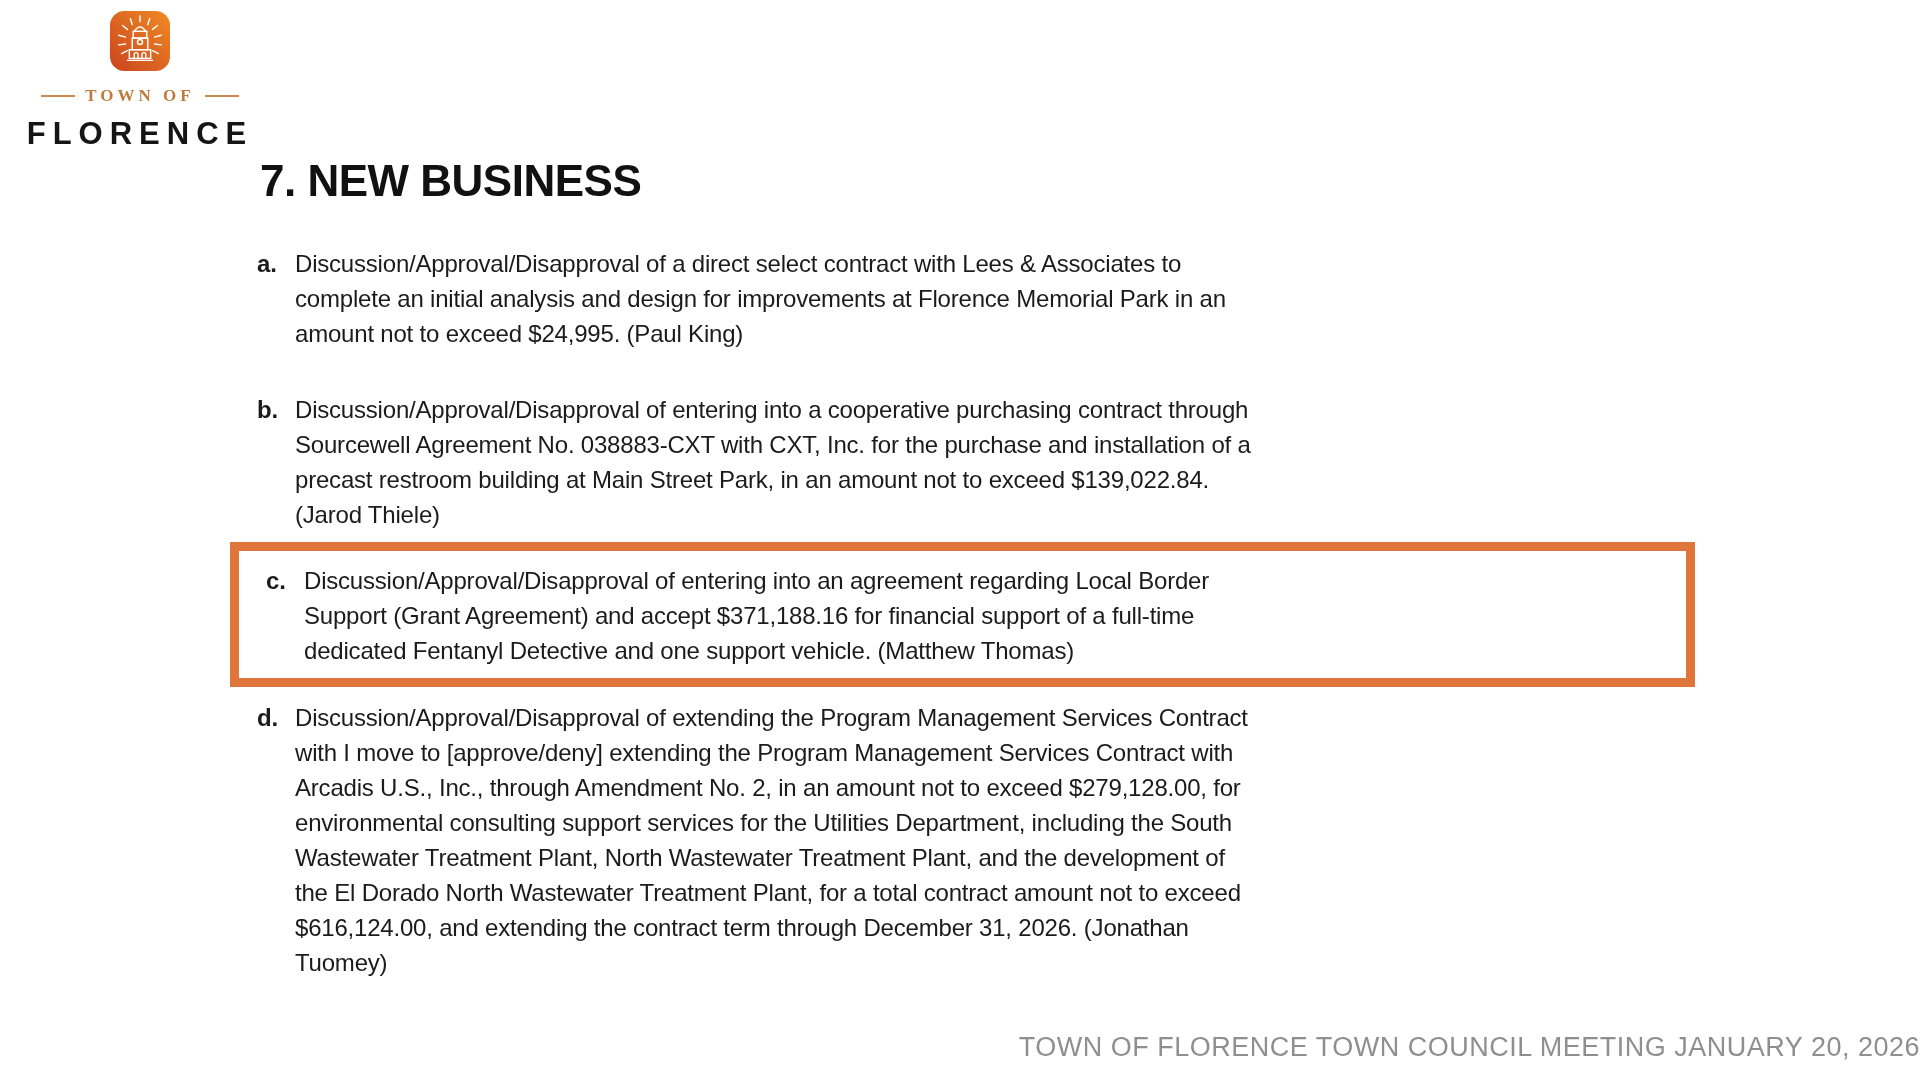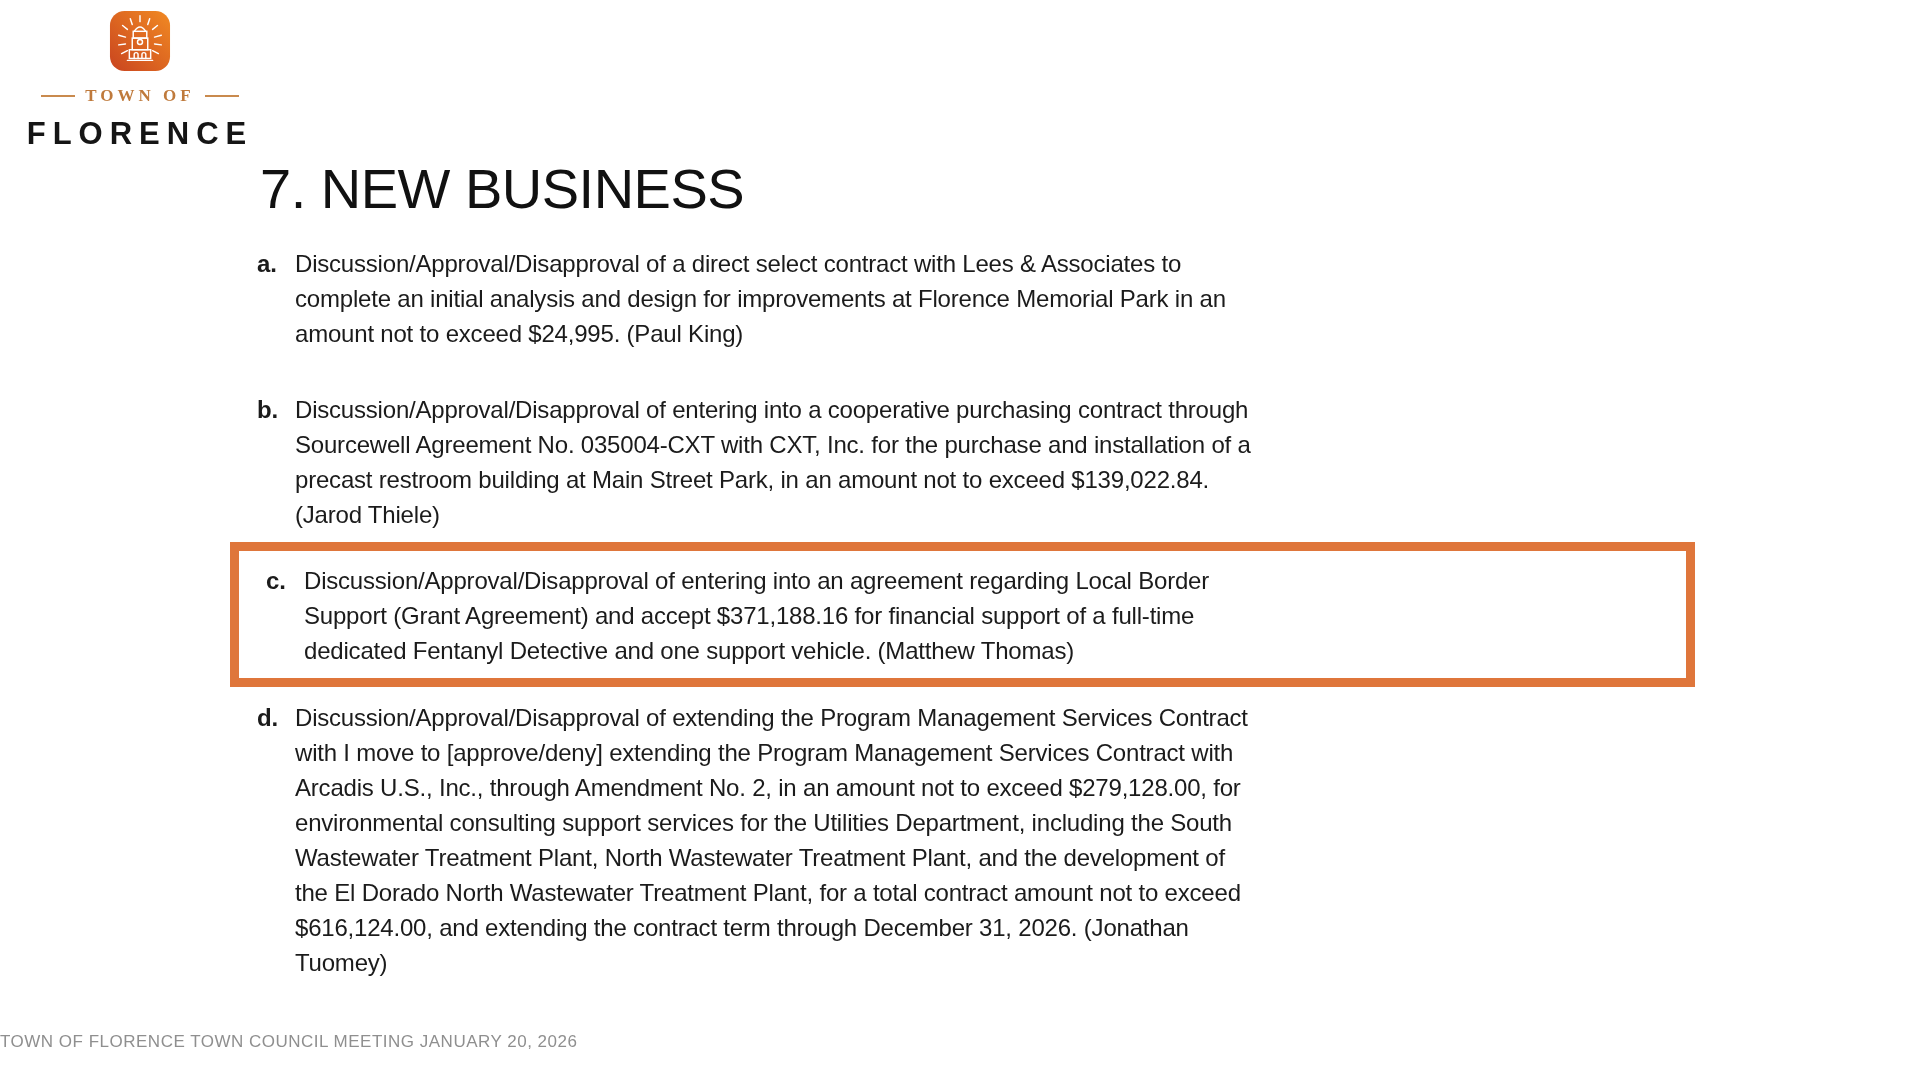--- a/index.html
+++ b/index.html
@@ -31,21 +31,21 @@
   .logo-name{
     margin-top:10px;
     color:#151515;
     font-weight:800;font-size:31px;letter-spacing:7px;
     white-space:nowrap;
   }
 
   
   .title{
     position:absolute;left:260px;top:156px;
-    font-size:56px;font-weight:400;color:#111;
+    font-size:44px;font-weight:700;color:#111;
     letter-spacing:-0.5px;
   }
 
   
   .item{
     position:absolute;left:295px;width:1260px;
     font-size:24px;line-height:35px;letter-spacing:-0.2px;
   }
   .item-label{
     position:absolute;left:-38px;top:0;
@@ -63,22 +63,22 @@
     width:1465px;height:145px;
     box-sizing:border-box;
     border:9px solid #df763b;
     background:#ffffff;
   }
   .item-c{position:absolute;left:65px;top:12px;width:1260px;}
 
   
   .footer{
     position:absolute;left:0;top:1032px;width:1920px;
-    text-align:left;
-    font-size:17px;color:#8f8f8f;letter-spacing:0.5px;
+    text-align:right;
+    font-size:27px;color:#8f8f8f;letter-spacing:0.5px;
   }
 </style>
 </head>
 <body>
 
 <div class="slide">
 
   <div class="logo-block">
     <svg class="logo-icon" viewBox="0 0 64 64">
       <defs>
@@ -125,21 +125,21 @@
   <div class="item item-a">
     <span class="item-label">a.</span>
     <div class="item-text">Discussion/Approval/Disapproval of a direct select contract with Lees &amp; Associates to
 complete an initial analysis and design for improvements at Florence Memorial Park in an
 amount not to exceed $24,995. (Paul King)</div>
   </div>
 
   <div class="item item-b">
     <span class="item-label">b.</span>
     <div class="item-text">Discussion/Approval/Disapproval of entering into a cooperative purchasing contract through
-Sourcewell Agreement No. 035004-CXT with CXT, Inc. for the purchase and installation of a
+Sourcewell Agreement No. 038883-CXT with CXT, Inc. for the purchase and installation of a
 precast restroom building at Main Street Park, in an amount not to exceed $139,022.84.
 (Jarod Thiele)</div>
   </div>
 
   <div class="highlight-box">
     <div class="item item-c">
       <span class="item-label">c.</span>
       <div class="item-text">Discussion/Approval/Disapproval of entering into an agreement regarding Local Border
 Support (Grant Agreement) and accept $371,188.16 for financial support of a full-time
 dedicated Fentanyl Detective and one support vehicle. (Matthew Thomas)</div>

